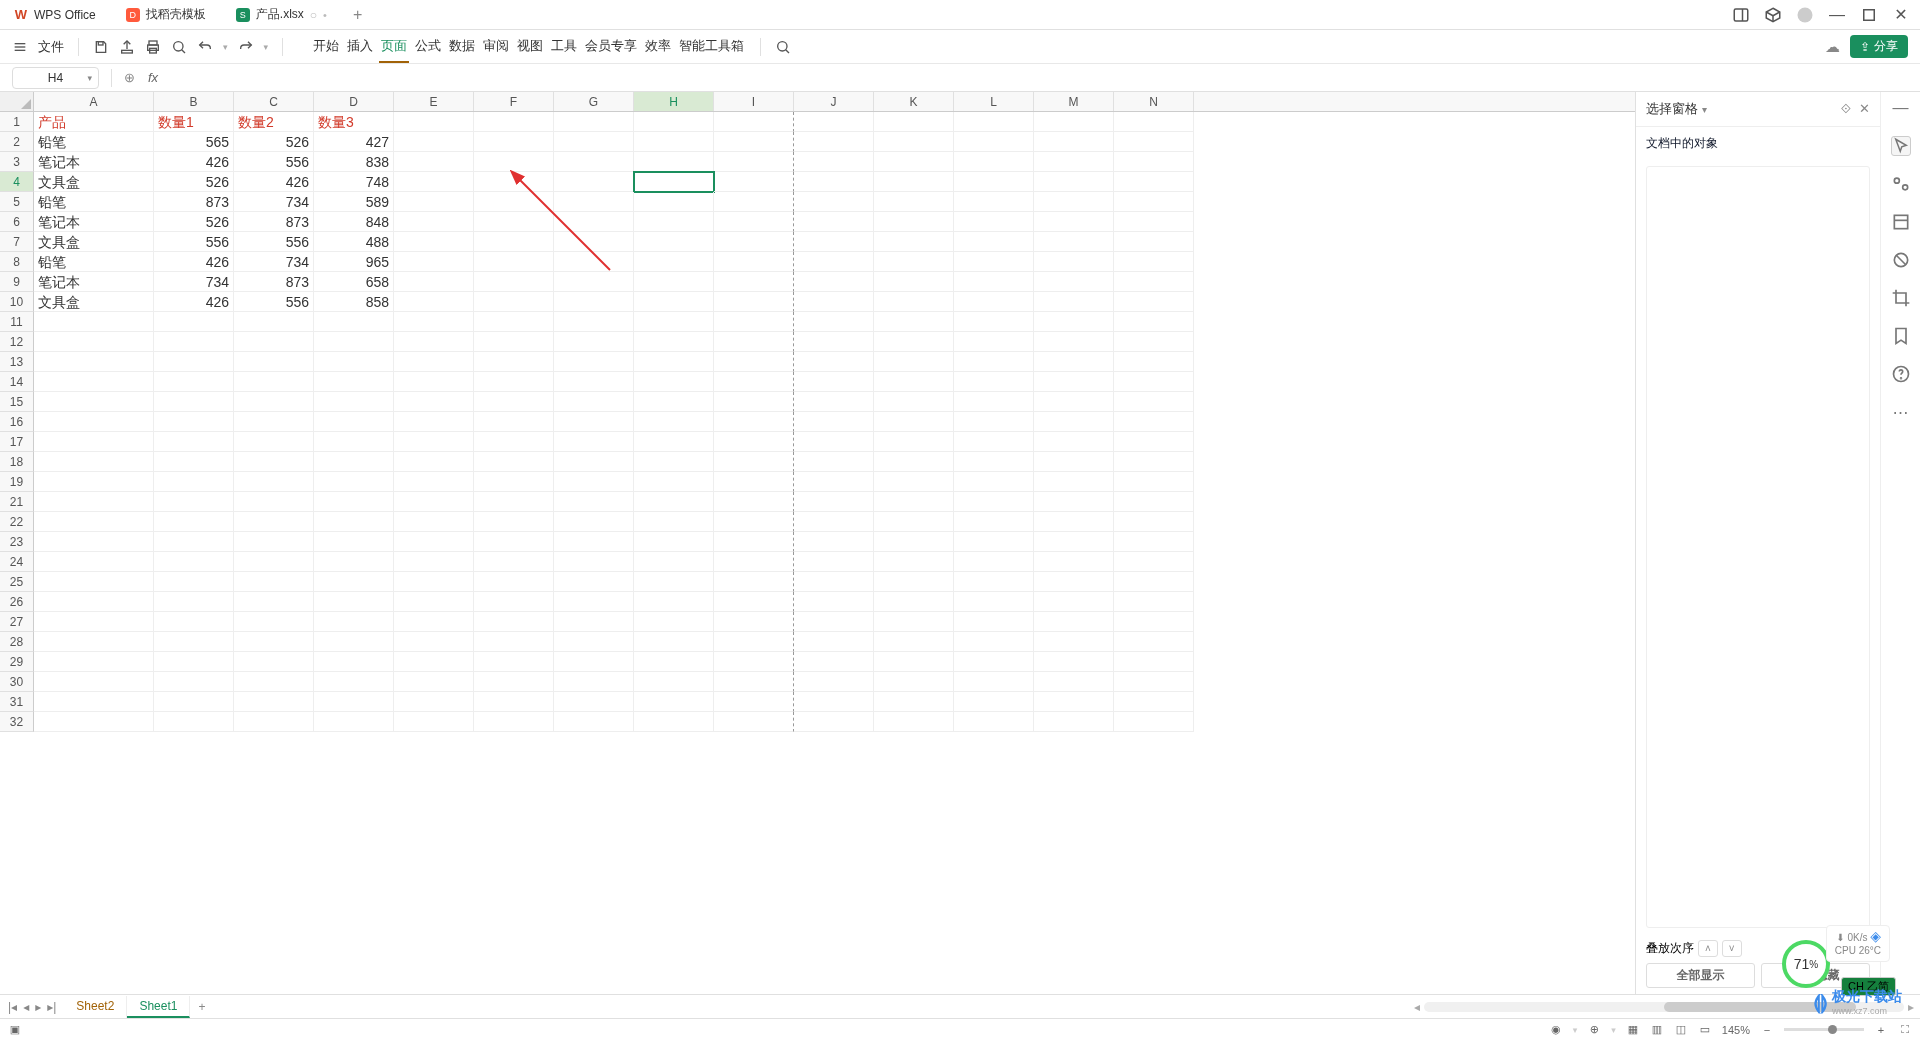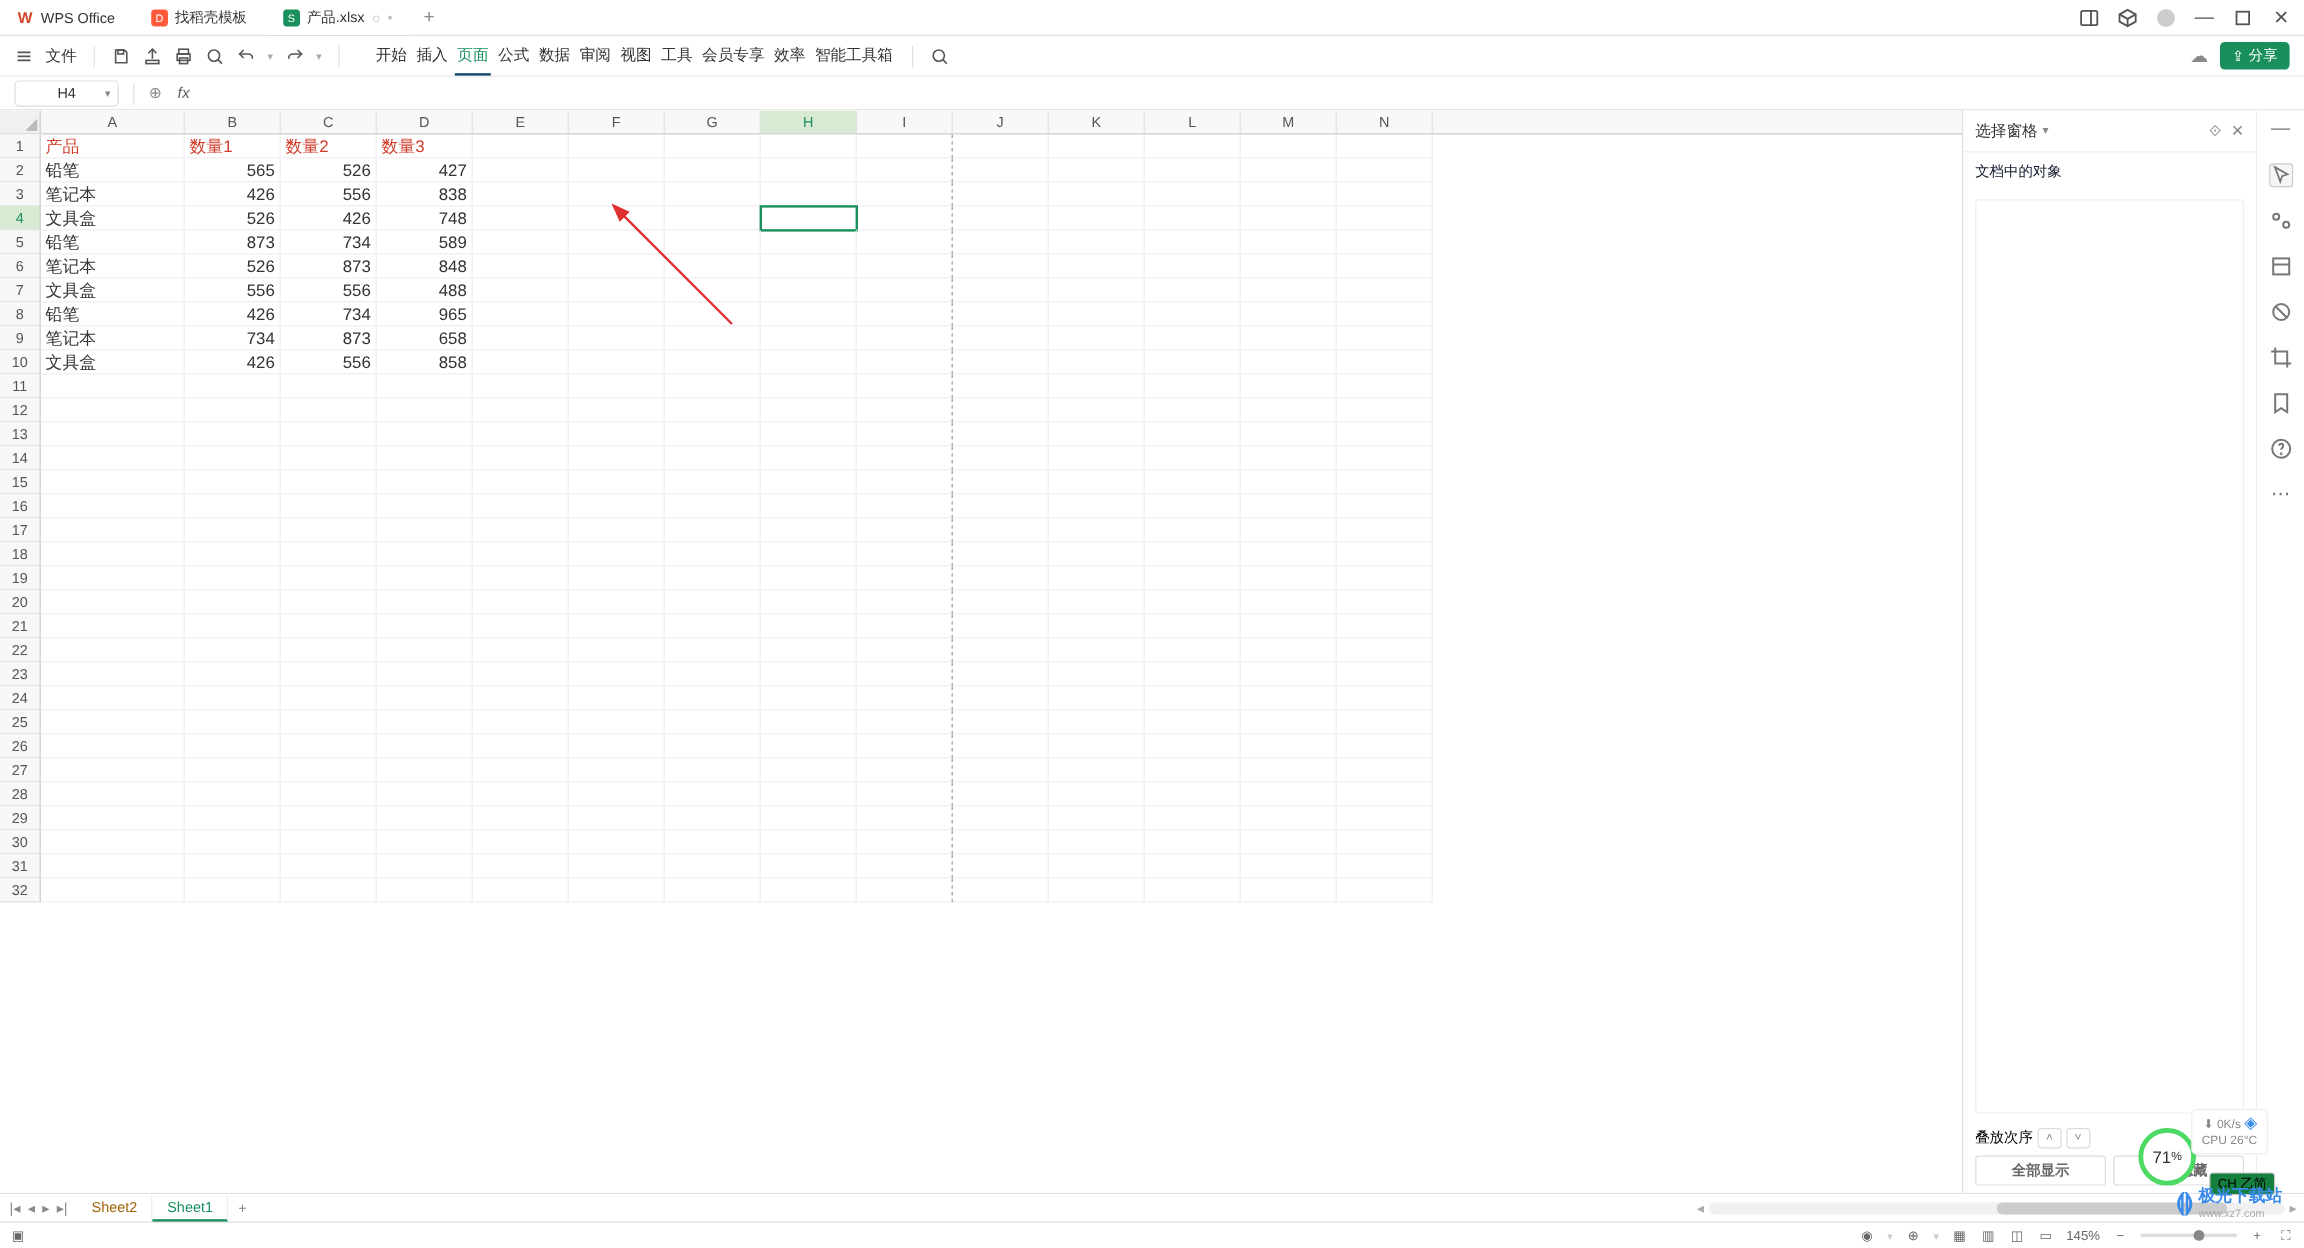--- a/index.html
+++ b/index.html
@@ -17,21 +17,21 @@
 .title-right { margin-left: auto; display: flex; gap: 14px; padding-right: 10px; align-items: center; }
 .title-btn { width: 18px; height: 18px; color: #555; cursor: pointer; display: flex; align-items: center; justify-content: center; }
 
 
 .toolbar { height: 34px; background: #fff; display: flex; align-items: center; padding: 0 12px; gap: 10px; border-bottom: 1px solid #e8e8e8; }
 .tb-icon { width: 16px; height: 16px; color: #555; cursor: pointer; display: flex; align-items: center; justify-content: center; }
 .tb-sep { width: 1px; height: 18px; background: #e0e0e0; margin: 0 4px; }
 .file-label { font-size: 13px; color: #333; cursor: pointer; }
 .menu { display: flex; gap: 4px; margin-left: 14px; }
 .menu-item { font-size: 13px; color: #333; cursor: pointer; padding: 6px 2px; }
-.menu-item.active { color: #1a8f5e; border-bottom: 2px solid #0c4a6e; }
+.menu-item.active { color: #1a8f5e; border-bottom: 2px solid #a16207; }
 .toolbar-right { margin-left: auto; display: flex; gap: 10px; align-items: center; }
 .share-btn { background: #1a8f5e; color: #fff; font-size: 12px; padding: 3px 10px; border-radius: 4px; cursor: pointer; display: flex; align-items: center; gap: 4px; }
 .cloud-icon { color: #888; font-size: 15px; }
 
 
 .formula-row { height: 28px; background: #fff; display: flex; align-items: center; border-bottom: 1px solid #e0e0e0; padding-left: 12px; gap: 8px; }
 .namebox { width: 87px; height: 22px; border: 1px solid #ddd; border-radius: 4px; display: flex; align-items: center; justify-content: center; font-size: 12px; color: #333; position: relative; }
 .namebox-caret { position: absolute; right: 6px; color: #888; font-size: 9px; }
 .fx-search { width: 16px; color: #888; }
 .fx-label { font-style: italic; color: #666; font-size: 13px; }
@@ -585,37 +585,20 @@
             <div class="cell"></div>
             <div class="cell"></div>
             <div class="cell page-break"></div>
             <div class="cell"></div>
             <div class="cell"></div>
             <div class="cell"></div>
             <div class="cell"></div>
             <div class="cell"></div>
           </div>
           <div class="row">
-            <div class="rh">20</div>
-            <div class="cell wide"></div>
-            <div class="cell"></div>
-            <div class="cell"></div>
-            <div class="cell"></div>
-            <div class="cell"></div>
-            <div class="cell"></div>
-            <div class="cell"></div>
-            <div class="cell"></div>
-            <div class="cell page-break"></div>
-            <div class="cell"></div>
-            <div class="cell"></div>
-            <div class="cell"></div>
-            <div class="cell"></div>
-            <div class="cell"></div>
-          </div>
-          <div class="row">
             <div class="rh">21</div>
             <div class="cell wide"></div>
             <div class="cell"></div>
             <div class="cell"></div>
             <div class="cell"></div>
             <div class="cell"></div>
             <div class="cell"></div>
             <div class="cell"></div>
             <div class="cell"></div>
             <div class="cell page-break"></div>

